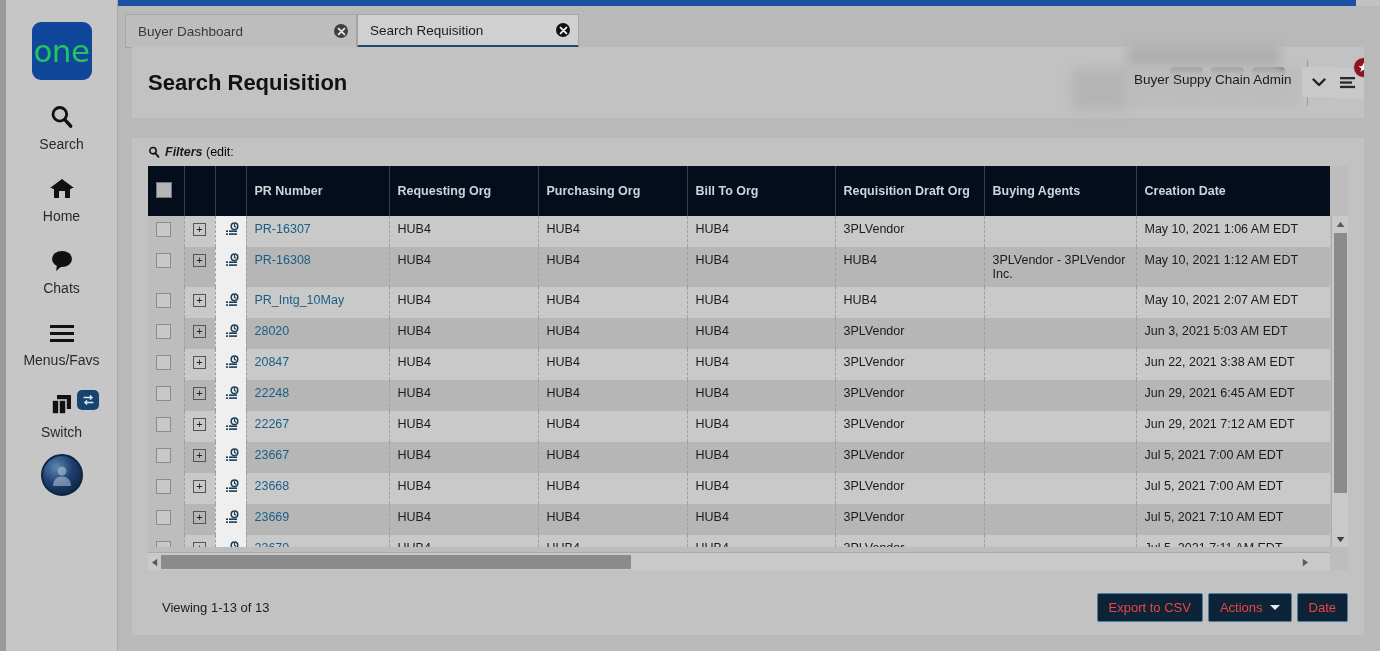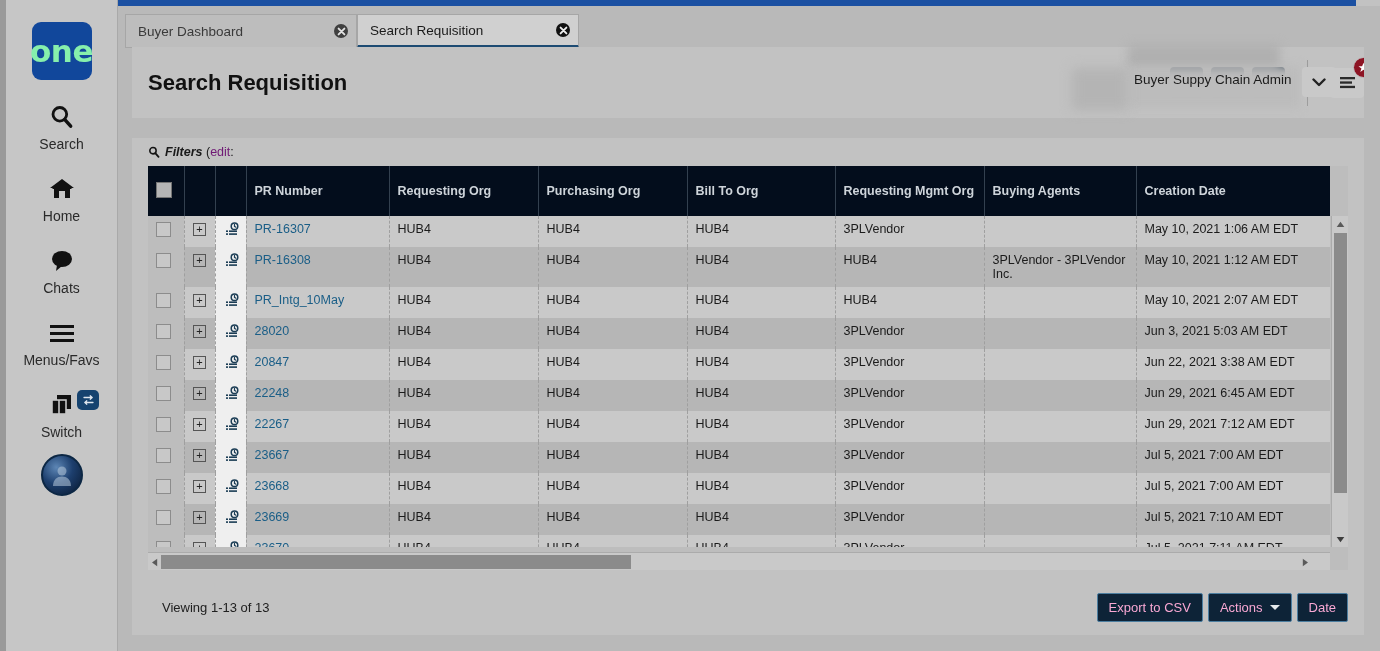--- a/index.html
+++ b/index.html
@@ -25,23 +25,23 @@
   
   .sidebar {
     position: absolute; left: 0; top: 0; width: 118px; height: 651px;
     background: #c6c6c6;
     border-left: 6px solid #9a9a9a;
     border-right: 1px solid #a9a9a9;
     display: flex; flex-direction: column; align-items: center;
   }
   .logo {
     margin-top: 22px; width: 60px; height: 58px; border-radius: 9px;
-    background: #11479b; color: #86efac;
+    background: #11479b; color: #22c55e;
     display: flex; align-items: center; justify-content: center;
-    font-size: 31px; letter-spacing: -0.5px; font-weight: 700;
+    font-size: 31px; letter-spacing: -0.5px; font-weight: 400;
     font-family: "DejaVu Sans", sans-serif;
   }
   .nav-item {
     margin-top: 20px; width: 100%;
     display: flex; flex-direction: column; align-items: center;
     position: relative;
     cursor: pointer;
   }
   .nav-icon { height: 34px; display: flex; align-items: center; justify-content: center; }
   .nav-icon svg { display: block; }
@@ -142,21 +142,21 @@
   .content-card {
     position: absolute; left: 132px; top: 138px; width: 1232px; height: 497px;
     background: #c2c2c2;
   }
   .filters {
     height: 28px; display: flex; align-items: center;
     padding-left: 16px; font-size: 12.5px; color: #1a1a1a;
   }
   .filters .fsearch { margin-right: 5px; display:flex; align-items:center; }
   .filters b { font-weight: bold; font-style: italic; }
-  .filters a { color: #701a75; text-decoration: none; cursor:pointer; }
+  .filters a { color: #000000; text-decoration: none; cursor:pointer; }
   .filters .ftext { margin-left: 9px; color:#151515; }
 
   
   .table-wrap {
     position: absolute; left: 16px; top: 28px; width: 1200px; height: 404px;
     background: #bdbdbd;
   }
   table.grid { border-collapse: collapse; width: 1182px; table-layout: fixed; }
   table.grid th {
     background: #030d1c; color: #ced4da;
@@ -226,21 +226,21 @@
   }
 
   
   .footer {
     position: absolute; left: 0; bottom: 10px; width: 1232px; height: 36px;
     display: flex; align-items: center;
   }
   .viewing { margin-left: 30px; font-size: 13px; color: #202020; flex: 1; }
   .fbtns { display: flex; gap: 5px; margin-right: 16px; }
   .fbtn {
-    background: #0d2337; color: #f9a8d4; border: 1px solid #4c7ea0;
+    background: #0d2337; color: #ef4444; border: 1px solid #4c7ea0;
     height: 29px; padding: 0 11px; font-size: 13px; border-radius: 2px;
     display: flex; align-items: center; gap: 7px; cursor: pointer;
     font-family: "Liberation Sans", sans-serif;
   }
   .caret-dn {
     width: 0; height: 0; border-left: 5px solid transparent;
     border-right: 5px solid transparent; border-top: 5px solid #e4e9ec;
   }
   .right-edge {
     position: absolute; right: 0; top: 6px; width: 16px; height: 645px; background: #b9b9b9;
@@ -428,21 +428,21 @@
           </colgroup>
           <tbody>
               <tr>
             <th><span class="hdr-check"></span></th>
             <th></th>
             <th></th>
             <th>PR Number</th>
             <th>Requesting Org</th>
             <th>Purchasing Org</th>
             <th>Bill To Org</th>
-            <th>Requesting Mgmt Org</th>
+            <th>Requisition Draft Org</th>
             <th>Buying Agents</th>
             <th>Creation Date</th>
           </tr>
         </tbody>
           </table>
       </div>
 
       <div class="tbody-box">
         <table class="grid">
           <colgroup>

